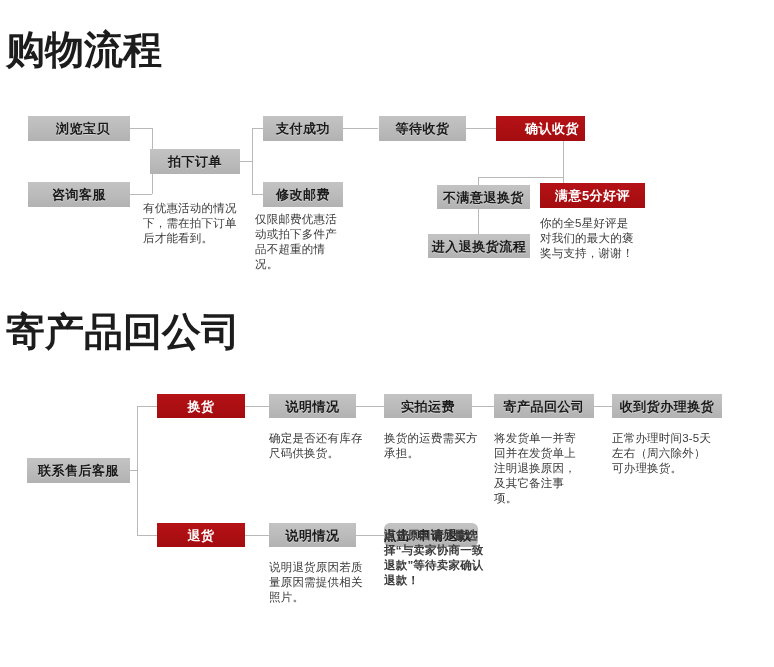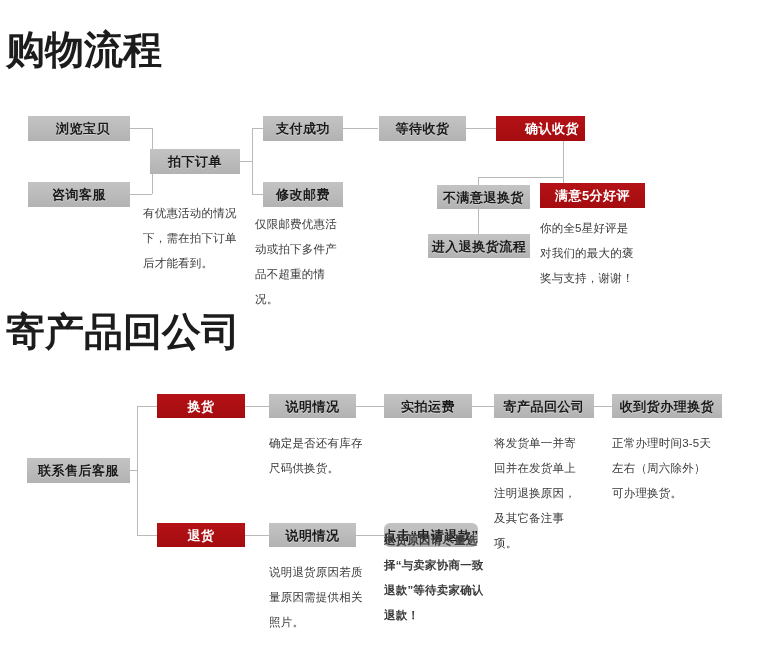--- a/index.html
+++ b/index.html
@@ -67,21 +67,21 @@
   .vline {
     position: absolute;
     width: 1px;
     background: #b9b9b9;
   }
 
   
   .caption {
     position: absolute;
     font-size: 11.5px;
-    line-height: 25px;
+    line-height: 15px;
     color: #3a3a3a;
     letter-spacing: 0.2px;
   }
 </style>
 </head>
 <body>
 
 <div class="canvas">
 
   <div class="section-title" style="left:6px; top:30px;">购物流程</div>
@@ -141,18 +141,19 @@
   <div class="node gray" style="left:269px; top:394px; width:87px;  height:24px;">说明情况</div>
   <div class="node gray" style="left:384px; top:394px; width:88px;  height:24px;">实拍运费</div>
   <div class="node gray" style="left:494px; top:394px; width:100px; height:24px;">寄产品回公司</div>
   <div class="node gray" style="left:612px; top:394px; width:110px; height:24px;">收到货办理换货</div>
 
   <div class="node red" style="left:157px; top:523px; width:88px;  height:24px;">退货</div>
   <div class="node gray" style="left:269px; top:523px; width:87px;  height:24px;">说明情况</div>
   <div class="node gray" style="left:384px; top:523px; width:94px;  height:24px;border-radius:6px;">点击“申请退款”</div>
 
   <div class="caption" style="left:269px; top:431px; width:100px;">确定是否还有库存尺码供换货。</div>
+  <div class="caption" style="left:384px; top:431px; width:100px;">换货的运费需买方承担。</div>
   <div class="caption" style="left:494px; top:431px; width:92px;">将发货单一并寄回并在发货单上注明退换原因，及其它备注事项。</div>
   <div class="caption" style="left:612px; top:431px; width:100px;">正常办理时间3-5天左右（周六除外）可办理换货。</div>
   <div class="caption" style="left:269px; top:560px; width:100px;">说明退货原因若质量原因需提供相关照片。</div>
   <div class="caption" style="left:384px; top:528px; width:100px;font-weight:bold;">退货原因请尽量选择“与卖家协商一致退款”等待卖家确认退款！</div>
 
 </div>
 
 </body></html>

